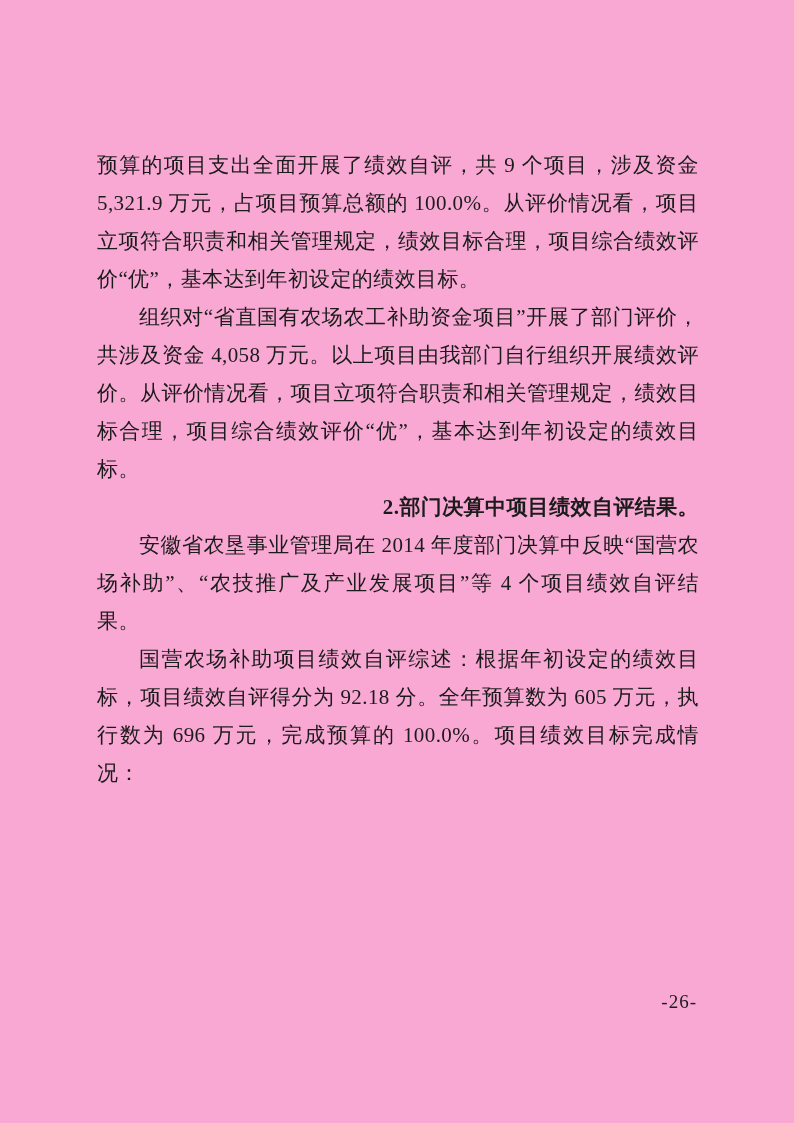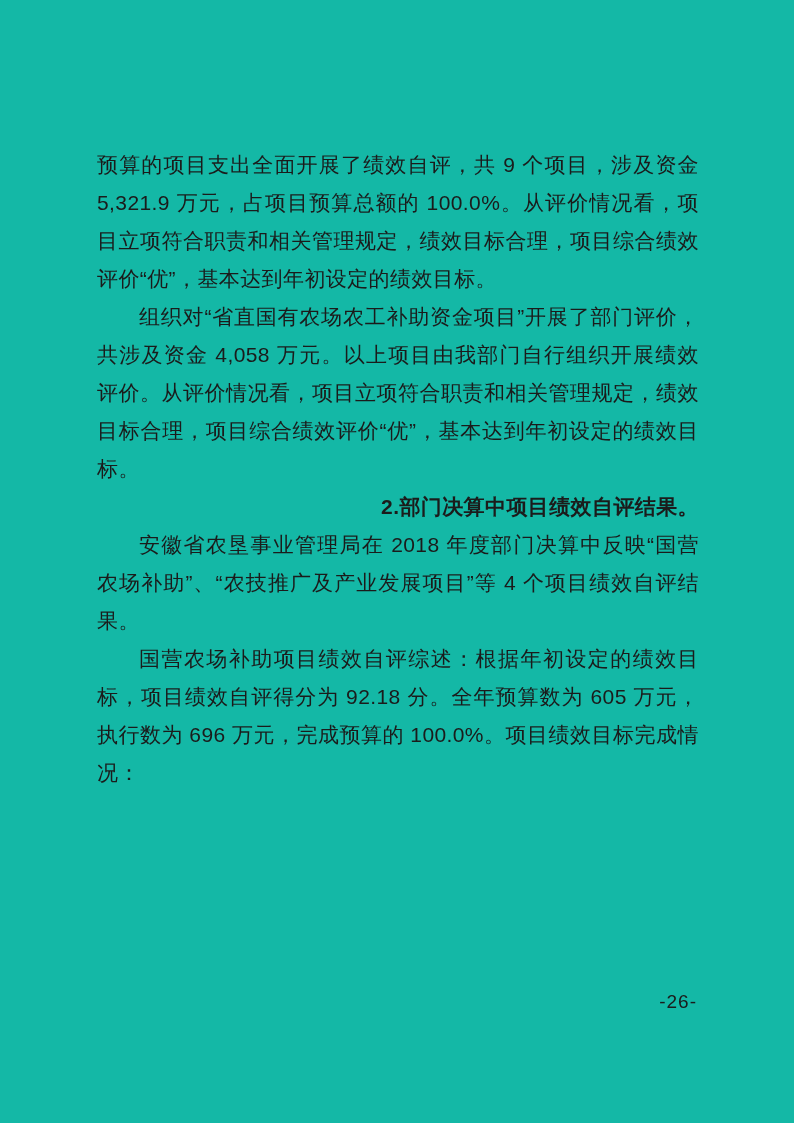--- a/index.html
+++ b/index.html
@@ -4,23 +4,23 @@
 <style>
   html, body {
     margin: 0;
     padding: 0;
     background: #ffffff;
   }
   .page {
     position: relative;
     width: 794px;
     height: 1123px;
-    background: #14b8a6;
+    background: #f9a8d4;
     overflow: hidden;
-    font-family: Liberation Sans, sans-serif;
+    font-family: Liberation Serif, serif;
   }
   .doc-content {
     position: absolute;
     left: 97px;
     top: 146px;
     width: 602px;
   }
   .doc-par {
     margin: 0;
     font-size: 21px;
@@ -46,17 +46,17 @@
   }
 </style>
 </head>
 <body>
 
 <div class="page">
   <div class="doc-content">
     <p class="doc-par">预算的项目支出全面开展了绩效自评，共 9 个项目，涉及资金 5,321.9 万元，占项目预算总额的 100.0%。从评价情况看，项目立项符合职责和相关管理规定，绩效目标合理，项目综合绩效评价“优”，基本达到年初设定的绩效目标。</p>
     <p class="doc-par indent">组织对“省直国有农场农工补助资金项目”开展了部门评价，共涉及资金 4,058 万元。以上项目由我部门自行组织开展绩效评价。从评价情况看，项目立项符合职责和相关管理规定，绩效目标合理，项目综合绩效评价“优”，基本达到年初设定的绩效目标。</p>
     <p class="doc-par indent heading">2.部门决算中项目绩效自评结果。</p>
-    <p class="doc-par indent">安徽省农垦事业管理局在 2018 年度部门决算中反映“国营农场补助”、“农技推广及产业发展项目”等 4 个项目绩效自评结果。</p>
+    <p class="doc-par indent">安徽省农垦事业管理局在 2014 年度部门决算中反映“国营农场补助”、“农技推广及产业发展项目”等 4 个项目绩效自评结果。</p>
     <p class="doc-par indent">国营农场补助项目绩效自评综述：根据年初设定的绩效目标，项目绩效自评得分为 92.18 分。全年预算数为 605 万元，执行数为 696 万元，完成预算的 100.0%。项目绩效目标完成情况：</p>
   </div>
   <div class="page-number">-26-</div>
 </div>
 
 </body></html>

